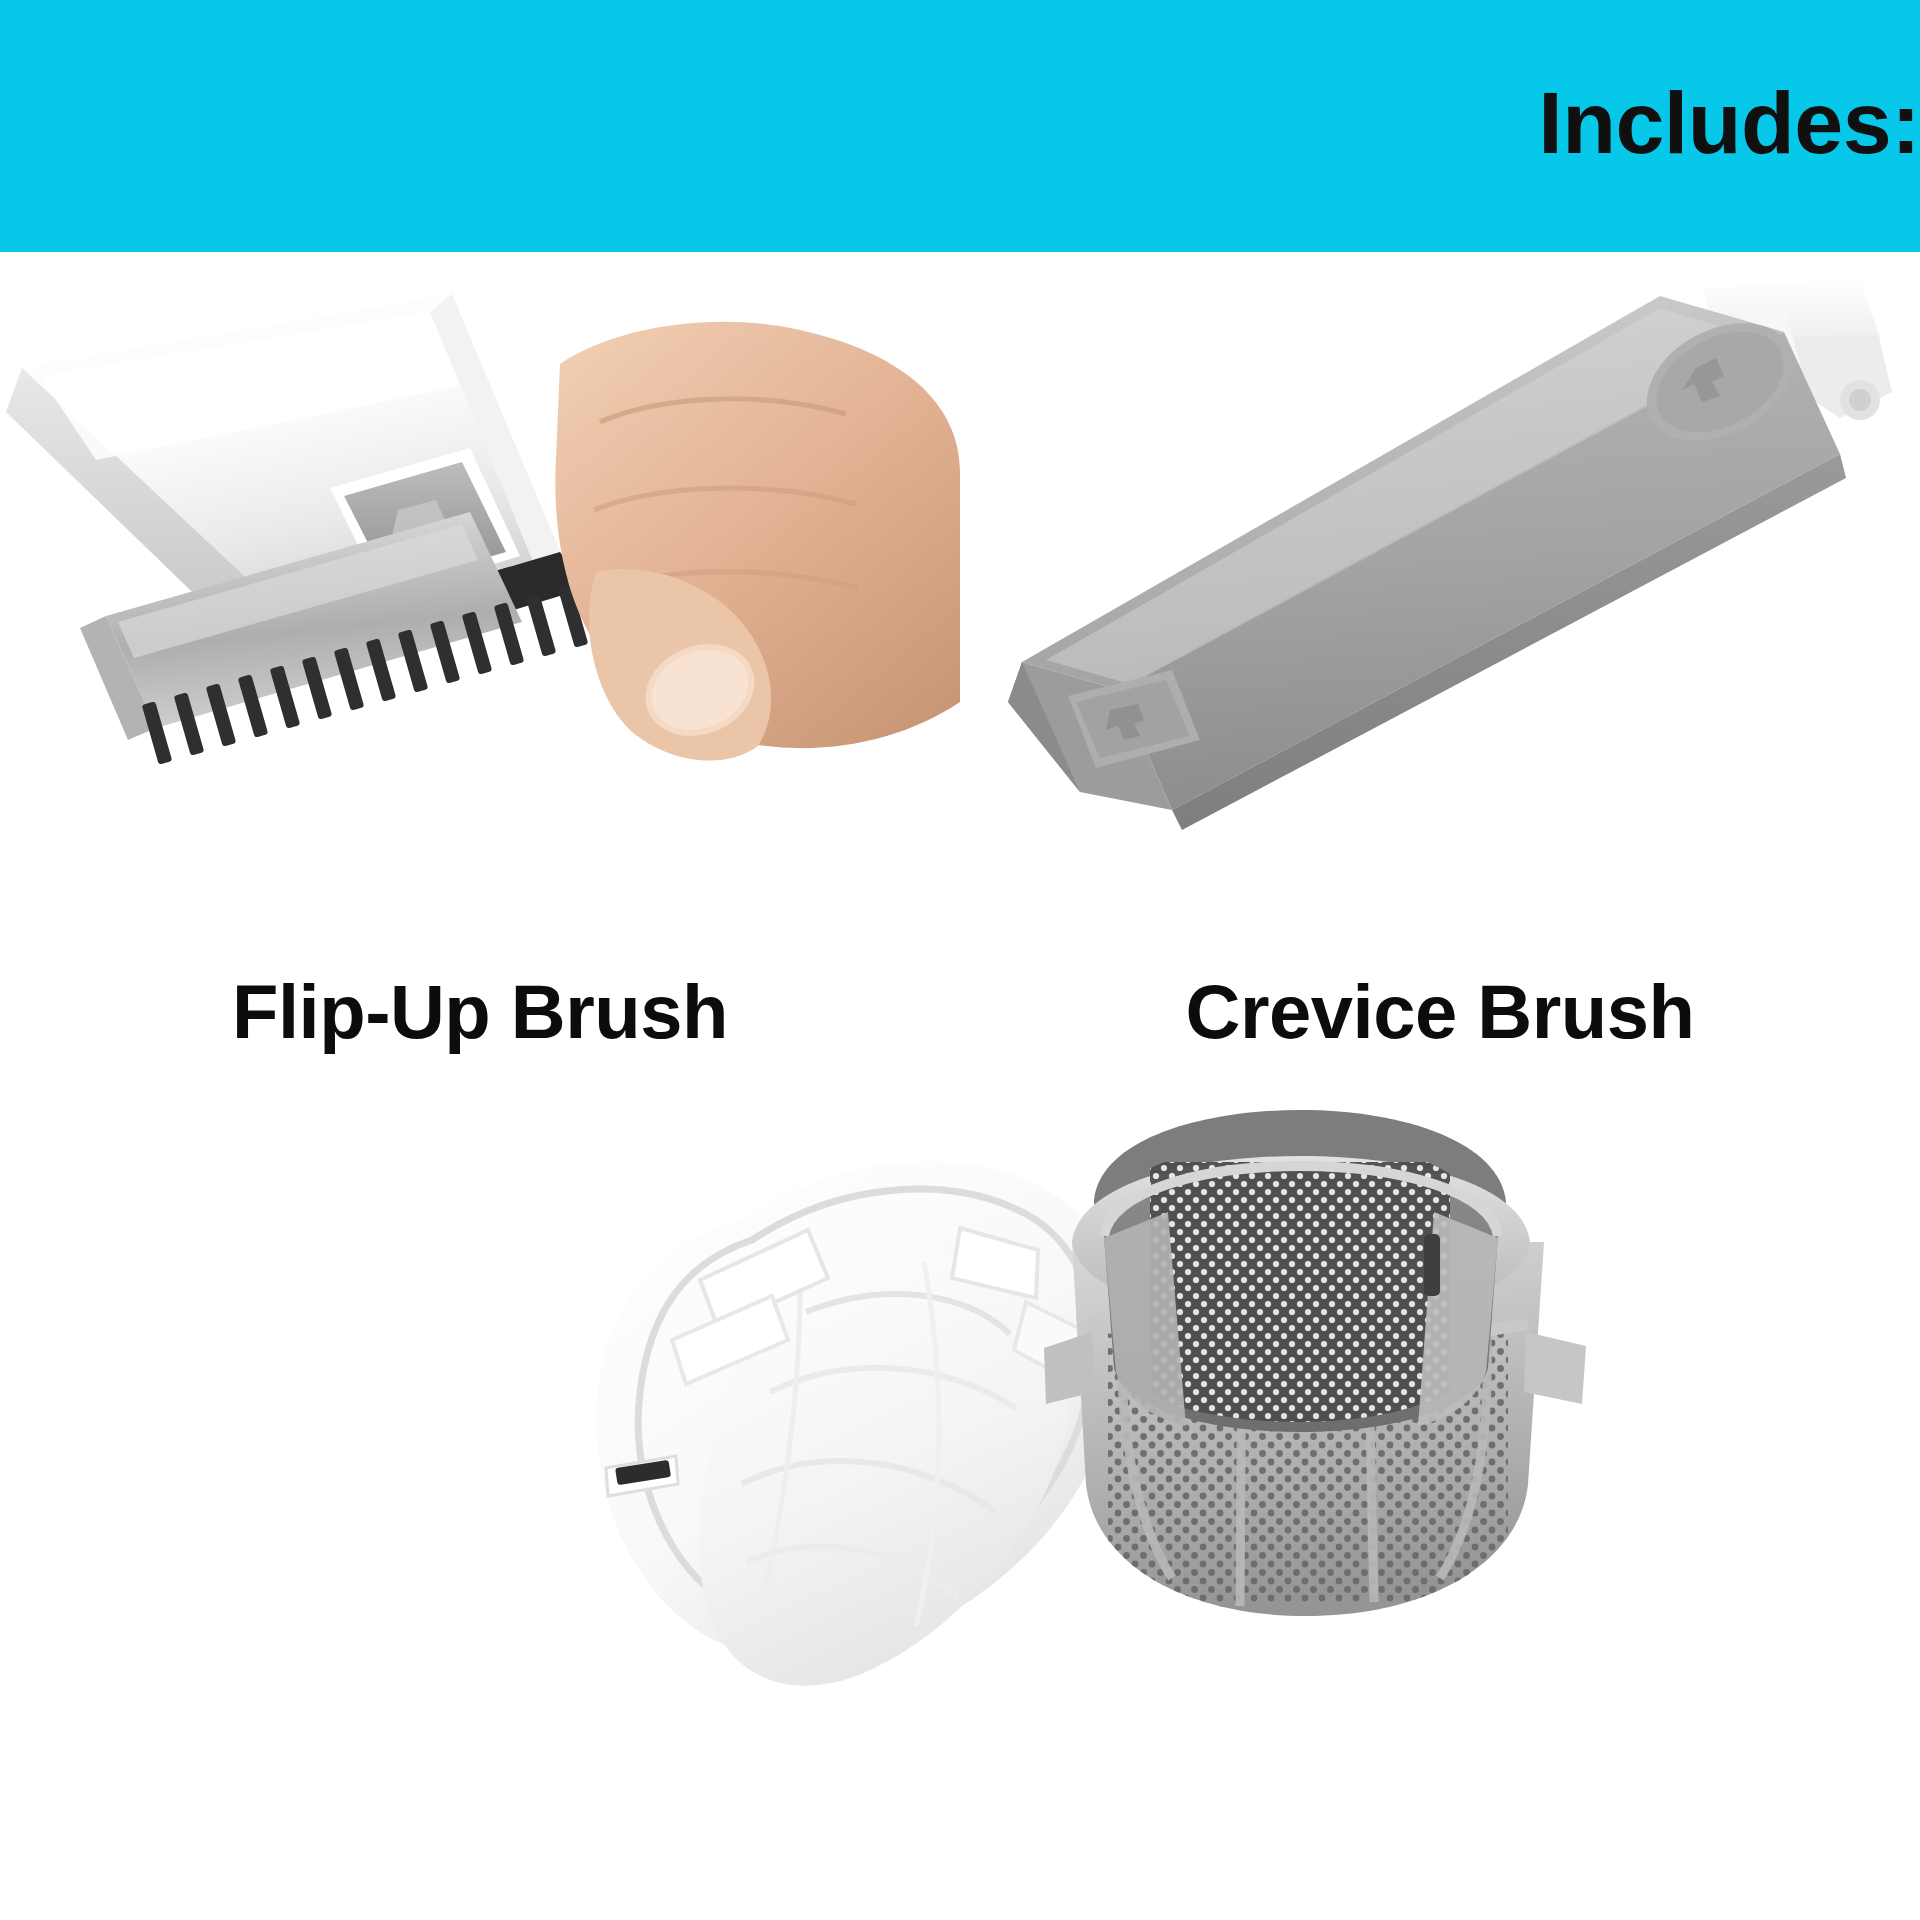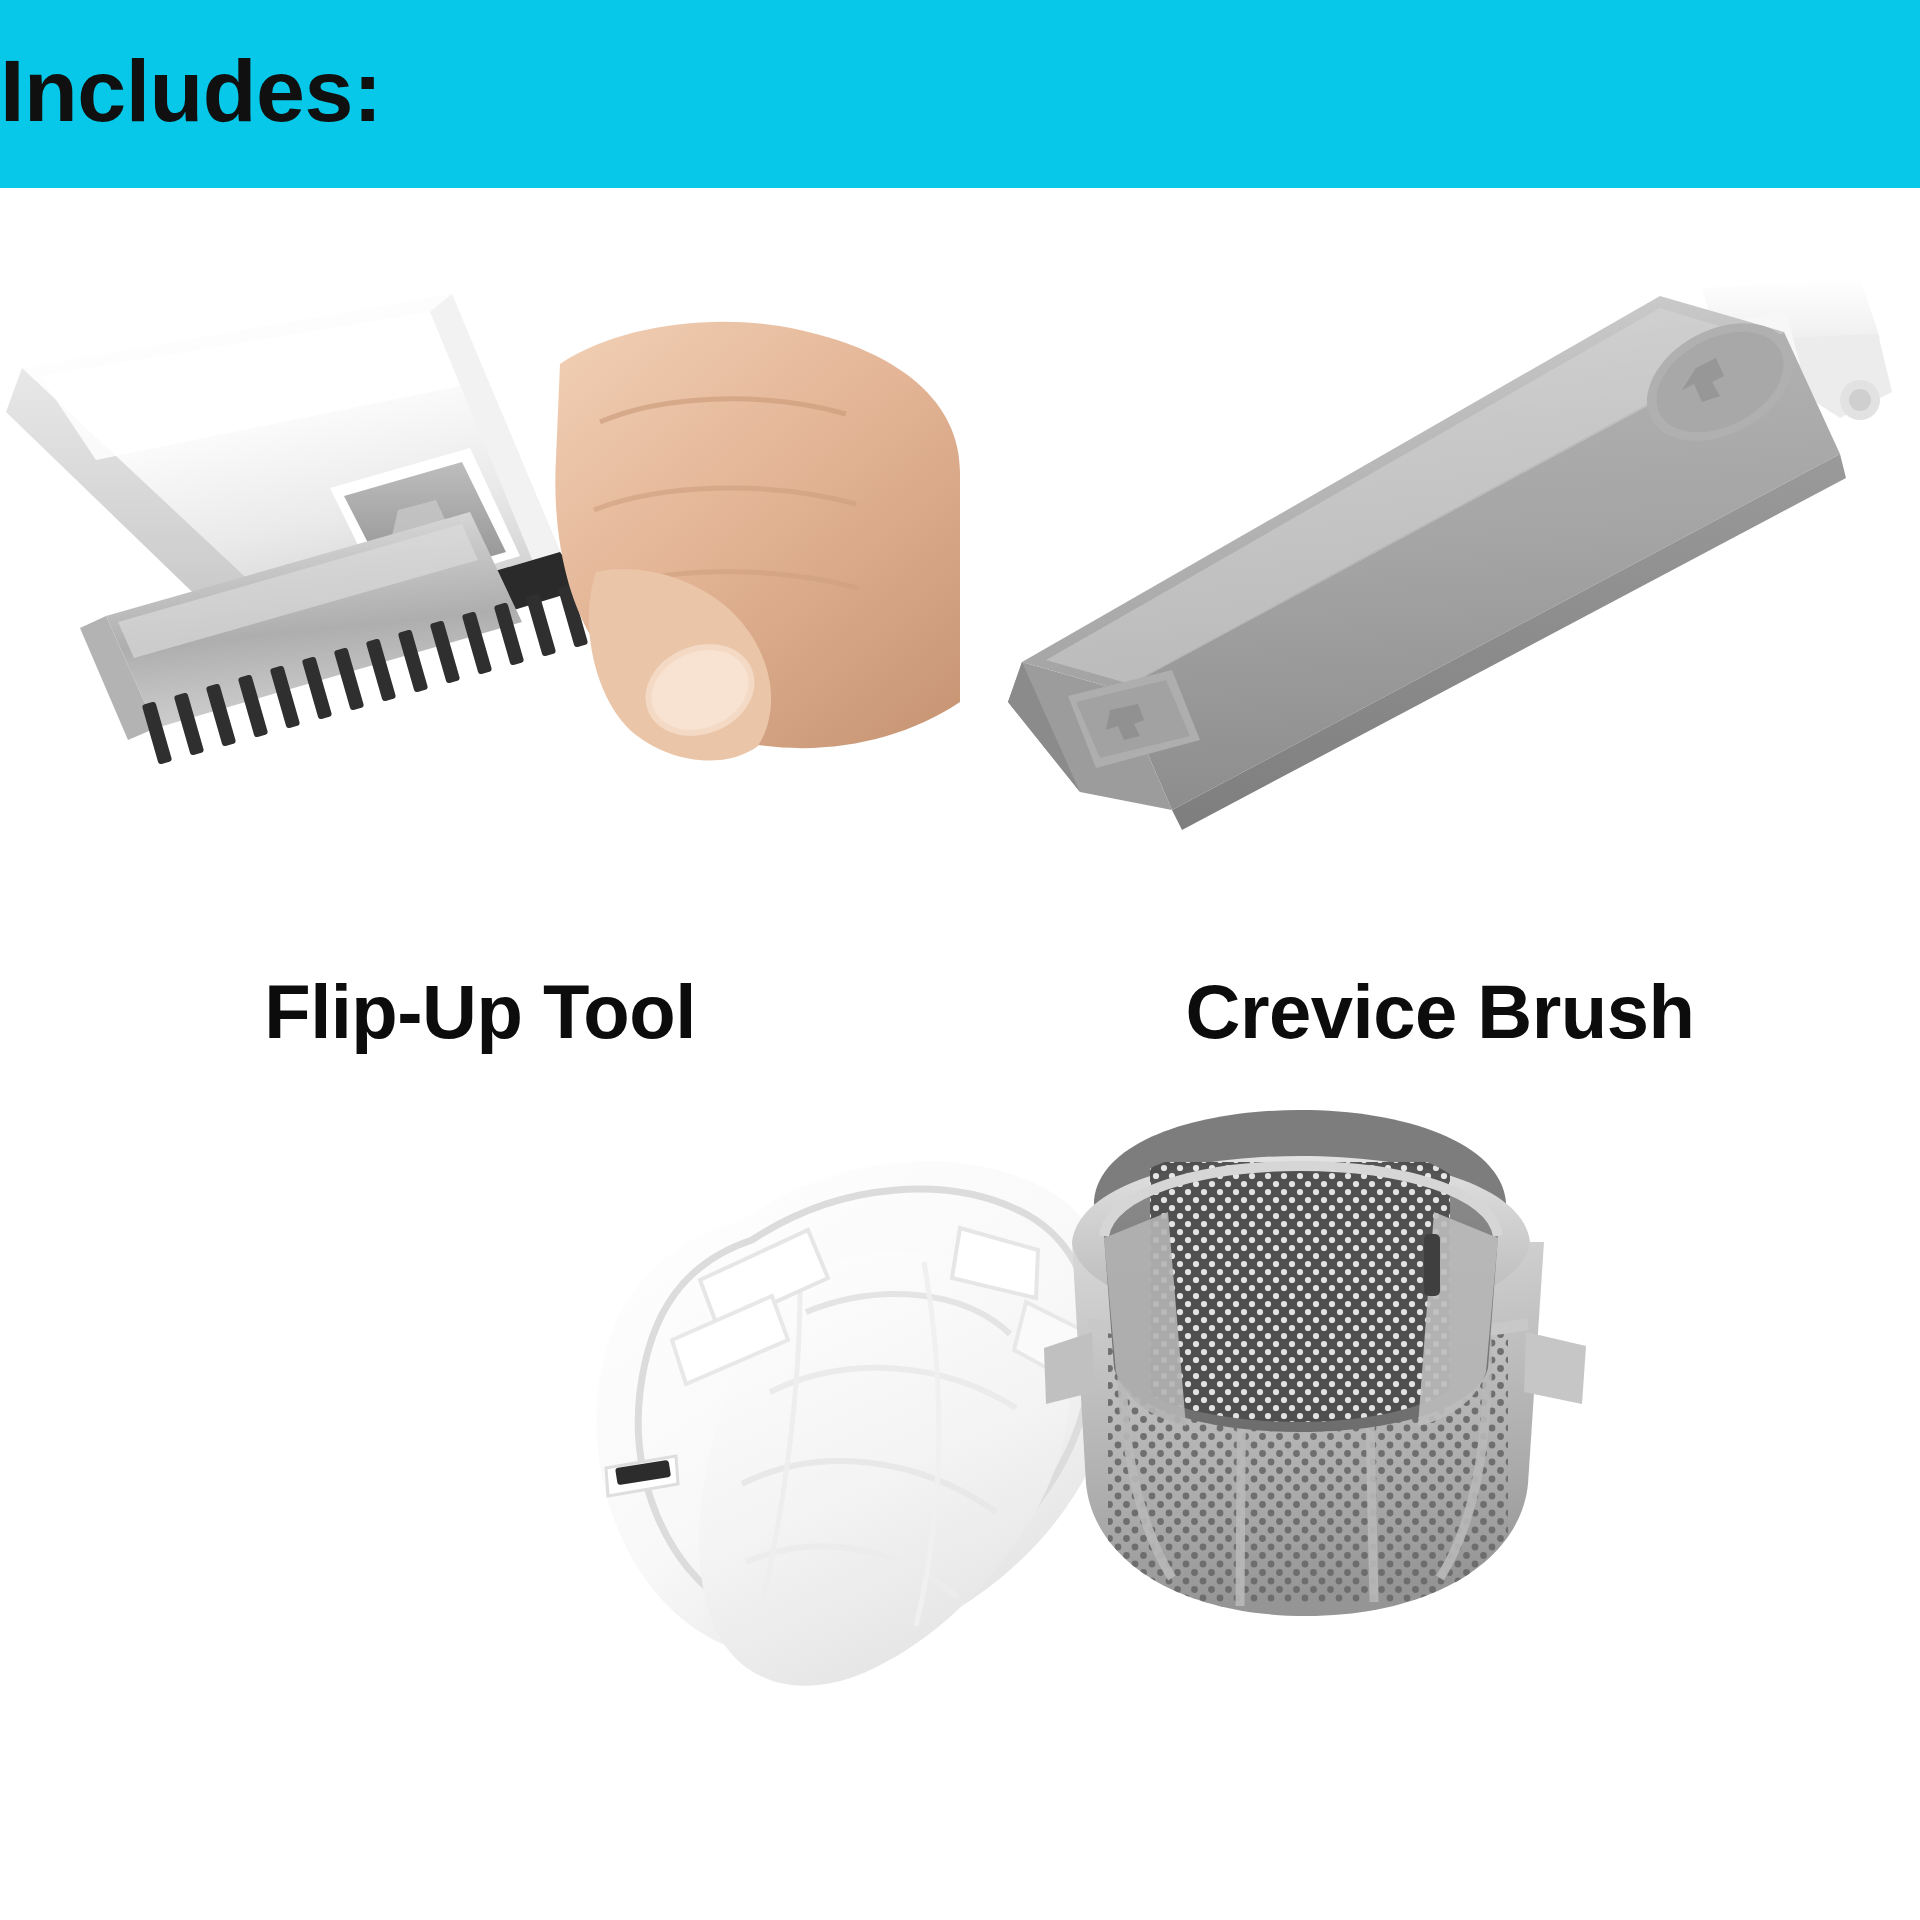--- a/index.html
+++ b/index.html
@@ -18,25 +18,25 @@
     height: 1920px;
     background: #ffffff;
   }
 
   
   .banner {
     position: absolute;
     left: 0;
     top: 0;
     width: 1920px;
-    height: 188px;
+    height: 252px;
     background: #07C8E8;
     display: flex;
     align-items: center;
-    justify-content: flex-start;
+    justify-content: flex-end;
   }
   .banner-title {
     font-family: "Liberation Sans", sans-serif;
     font-size: 88px;
     font-weight: bold;
     color: #101010;
     letter-spacing: -0.5px;
     line-height: 1;
     margin-top: -6px;
   }
@@ -200,21 +200,21 @@
                      C 772 382, 782 436, 758 474
                      C 726 498, 668 492, 630 458
                      C 596 426, 578 354, 596 300 Z" fill="#eac5a8"></path>
 
             <ellipse cx="700" cy="418" rx="56" ry="44" transform="rotate(-22 700 418)" fill="#f4d9c4"></ellipse>
             <ellipse cx="700" cy="418" rx="50" ry="38" transform="rotate(-22 700 418)" fill="#f8e3d2"></ellipse>
           </g>
         </svg>
       </div>
 
-      <div class="caption caption-top">Flip-Up Tool</div>
+      <div class="caption caption-top">Flip-Up Brush</div>
     </div>
 
     <div class="cell">
       <div class="art">
         <svg class="stage" viewBox="0 0 960 560" preserveAspectRatio="xMidYMid meet">
           <defs>
             <linearGradient id="crevTop" x1="0" y1="0" x2="0.2" y2="1">
               <stop offset="0%" stop-color="#d2d2d2"></stop>
               <stop offset="40%" stop-color="#bcbcbc"></stop>
               <stop offset="100%" stop-color="#a2a2a2"></stop>

